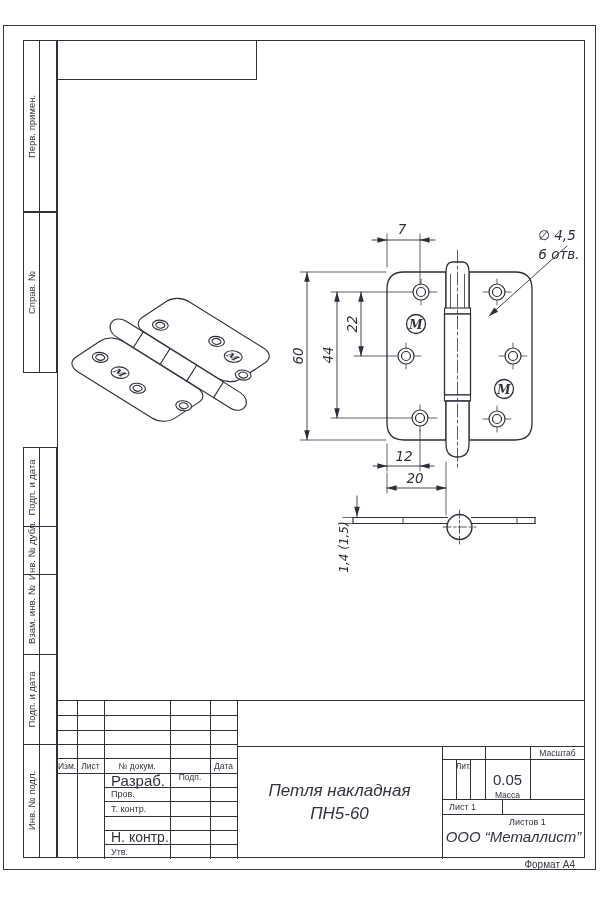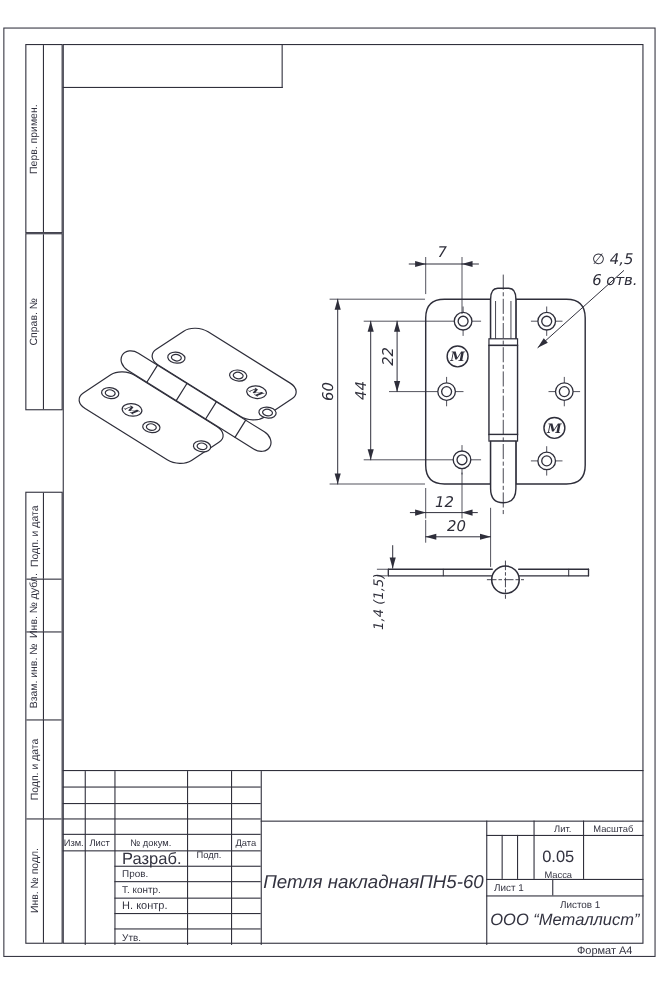--- a/index.html
+++ b/index.html
@@ -14,21 +14,21 @@
   .side-blank{flex:1;border-left:1px solid #30303c;}
   .vlab{transform:rotate(-90deg);white-space:nowrap;font-size:9.5px;color:#333340;}
   .seg{position:absolute;left:0;right:0;border-bottom:1px solid #30303c;display:flex;}
   .seg:last-child{border-bottom:none;}
   
   .tb{left:57px;top:700px;width:528px;height:158px;border-top:1.4px solid #30303c;box-sizing:border-box;}
   .vl{position:absolute;width:1px;background:#30303c;}
   .hl{position:absolute;height:1px;background:#30303c;}
   .cell{position:absolute;display:flex;align-items:center;justify-content:center;font-size:8.5px;white-space:nowrap;}
   .cell.left{justify-content:flex-start;padding-left:7px;box-sizing:border-box;}
-  .title-cell{font-style:italic;font-size:17px;line-height:1.35;text-align:center;flex-direction:row;}
+  .title-cell{font-style:italic;font-size:17px;line-height:1.35;text-align:center;flex-direction:column;}
   .company-cell{font-style:italic;font-size:15px;}
   .mass-val{font-size:15px;}
   .format-label{left:462px;top:859px;width:118px;font-size:10px;text-align:right;padding-right:5px;box-sizing:border-box;}
   svg text{fill:#2e2e3a;}
   .dim{font-family:"DejaVu Sans",sans-serif;font-style:italic;font-size:13.5px;}
   .dim-s{font-family:"DejaVu Sans",sans-serif;font-style:italic;font-size:12px;}
   .mlogo{font-family:"DejaVu Serif",serif;font-weight:bold;font-style:italic;font-size:12px;}
   .mlogo-iso{font-family:"DejaVu Serif",serif;font-weight:bold;font-style:italic;font-size:10px;}
 </style>
 </head>
@@ -260,29 +260,29 @@
 
     <div class="cell" style="left:0;top:57px;width:20px;height:15px;">Изм.</div>
     <div class="cell" style="left:20px;top:57px;width:27px;height:15px;">Лист</div>
     <div class="cell" style="left:47px;top:57px;width:66px;height:15px;">№ докум.</div>
     <div class="cell" style="left:113px;top:68px;width:40px;height:15px;">Подп.</div>
     <div class="cell" style="left:153px;top:57px;width:27px;height:15px;">Дата</div>
 
     <div class="cell left" style="left:47px;top:72px;width:66px;height:14px;font-size:15px;">Разраб.</div>
     <div class="cell left" style="left:47px;top:86px;width:66px;height:14px;font-size:9px;">Пров.</div>
     <div class="cell left" style="left:47px;top:100px;width:66px;height:15px;font-size:9px;">Т. контр.</div>
-    <div class="cell left" style="left:47px;top:115px;width:66px;height:14px;font-size:10px;">Н. контр.</div>
+    <div class="cell left" style="left:47px;top:129px;width:66px;height:14px;font-size:14px;">Н. контр.</div>
     <div class="cell left" style="left:47px;top:143px;width:66px;height:15px;font-size:9px;">Утв.</div>
 
     <div class="cell title-cell" style="left:180px;top:45px;width:205px;height:113px;">
       <div>Петля накладная</div>
       <div>ПН5-60</div>
     </div>
 
-    <div class="cell" style="left:385px;top:45px;width:43px;height:13px;padding-left:48px;">Лит.</div>
+    <div class="cell" style="left:385px;top:58px;width:43px;height:13px;">Лит.</div>
     <div class="cell" style="left:428px;top:45px;width:45px;height:13px;margin-top:42px;">Масса</div>
     <div class="cell" style="left:473px;top:45px;width:55px;height:13px;">Масштаб</div>
     <div class="cell mass-val" style="left:428px;top:58px;width:45px;height:40px;">0.05</div>
     <div class="cell left" style="left:385px;top:98px;width:60px;height:15px;font-size:9px;">Лист 1</div>
     <div class="cell left" style="left:445px;top:98px;width:100px;height:15px;font-size:9px;margin-top:15px;">Листов 1</div>
     <div class="cell company-cell" style="left:385px;top:113px;width:143px;height:45px;">ООО “Металлист”</div>
   </div>
 
   <div class="abs format-label">Формат А4</div>
 </div>

